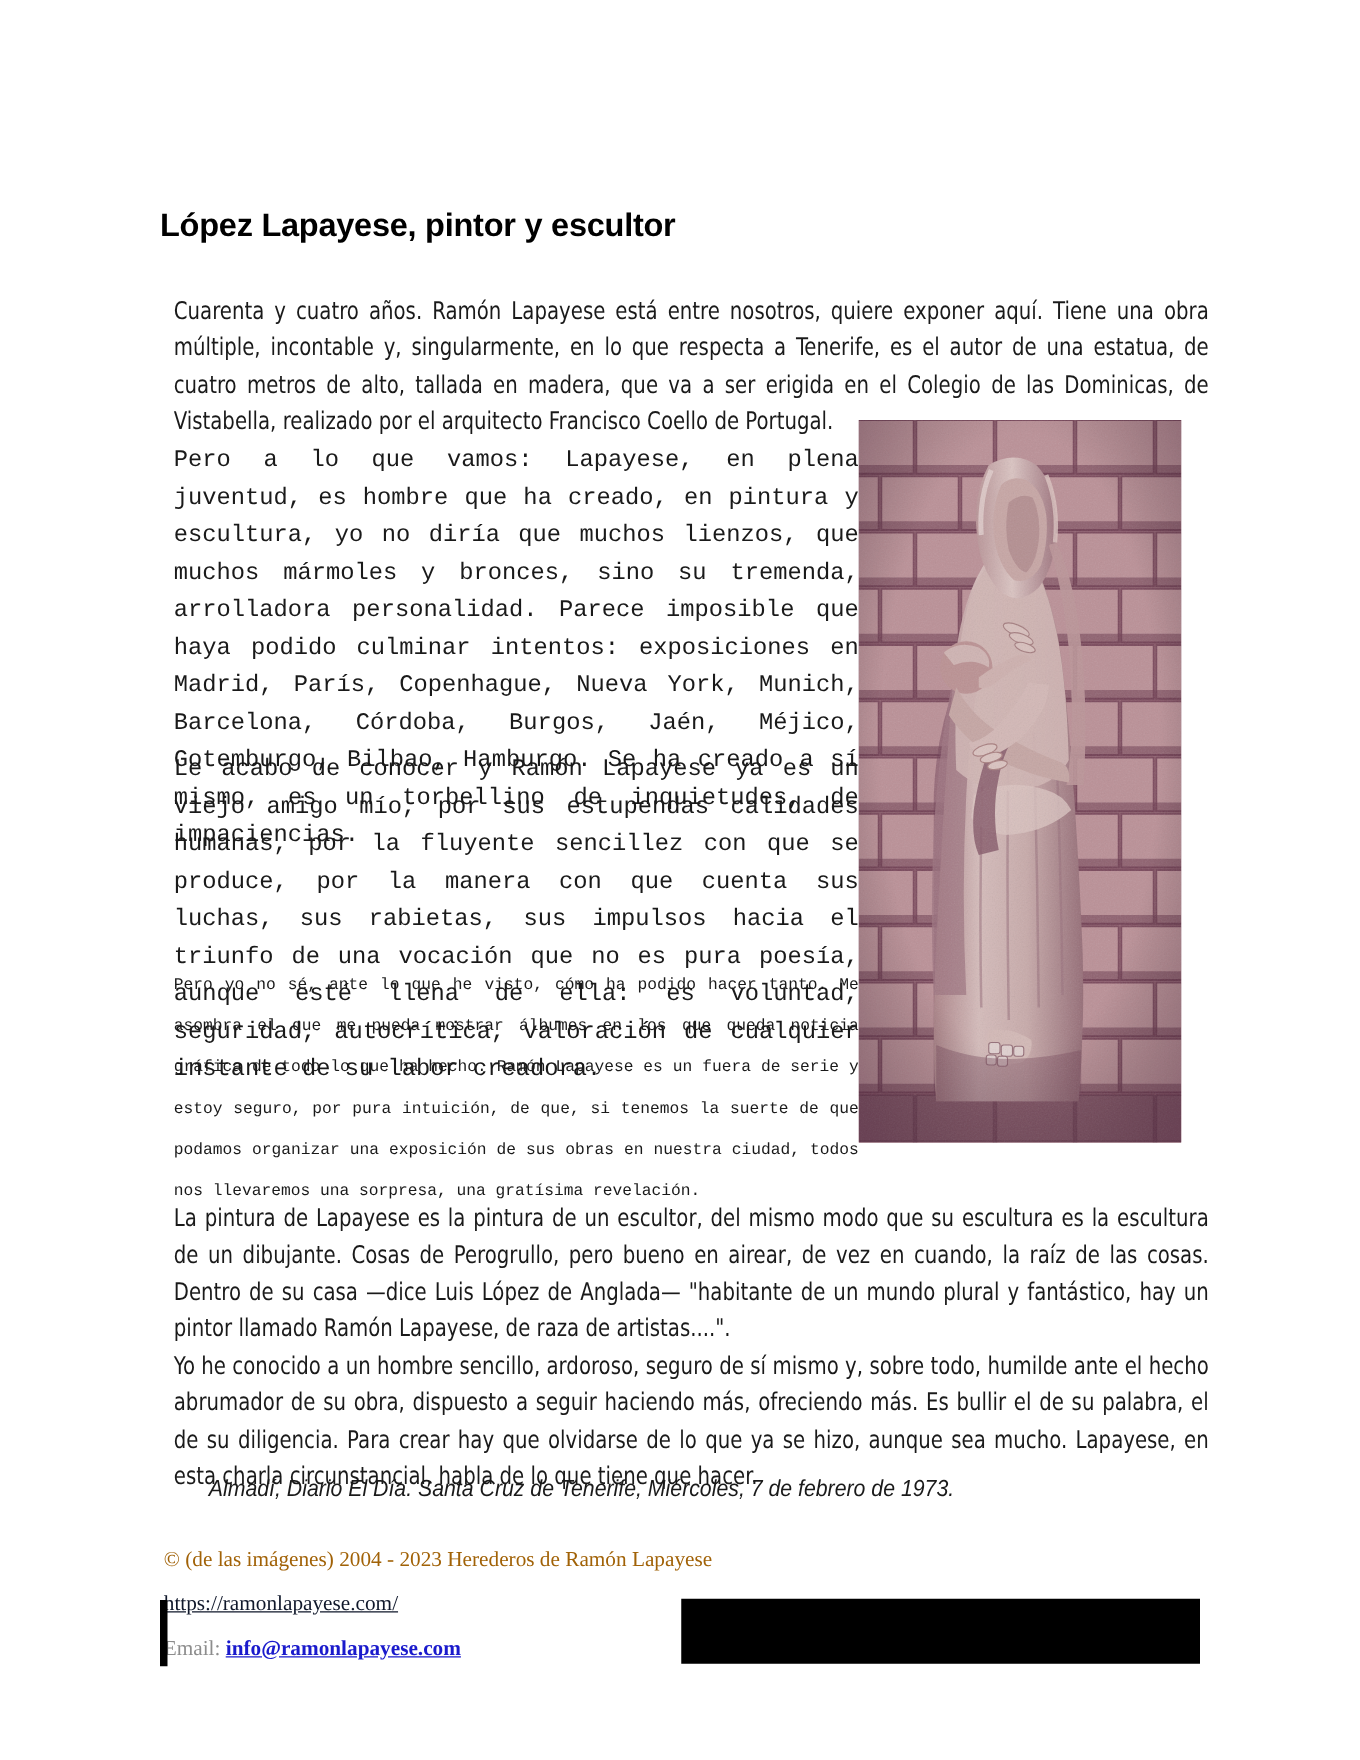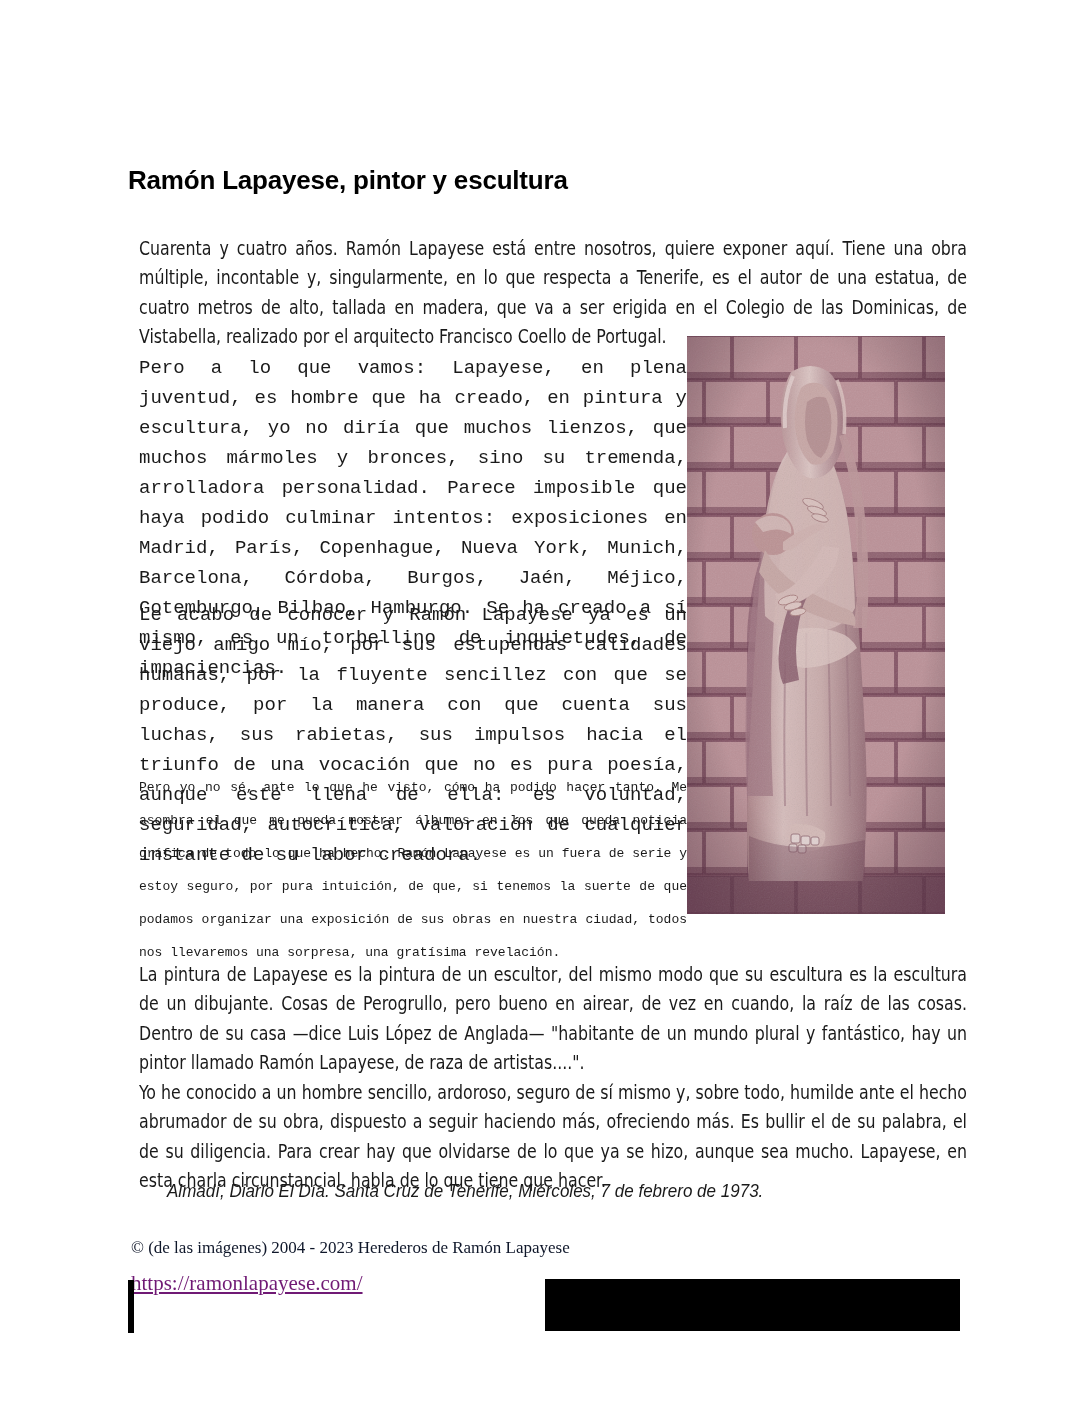--- a/index.html
+++ b/index.html
@@ -125,30 +125,30 @@
 
   
   .footer {
     position: absolute;
     left: 131px;
     top: 1234px;
     font-family: "Liberation Serif", serif;
   }
   .footer-copy {
     font-size: 17px;
-    color: #0f172a;
+    color: #a16207;
     line-height: 27px;
     white-space: nowrap;
     text-align: right;
   }
   .footer-url {
     display: inline-block;
     margin-top: 10px;
-    font-size: 21px;
-    color: #701a75;
+    font-size: 17px;
+    color: #0f172a;
     text-decoration: underline;
     line-height: 24px;
     white-space: nowrap;
   }
   .footer-email-row {
     margin-top: 12px;
     font-size: 17px;
     color: #8d8d8d;
     line-height: 24px;
     white-space: nowrap;
@@ -174,21 +174,21 @@
     width: 415px;
     height: 52px;
     background: #000000;
   }
 </style>
 </head>
 <body>
 
 <div class="page">
 
-  <h1 class="doc-title">Ramón Lapayese, pintor y escultura</h1>
+  <h1 class="doc-title">López Lapayese, pintor y escultor</h1>
 
   <p class="para cond" id="p-intro">Cuarenta y cuatro años. Ramón Lapayese está entre nosotros, quiere exponer aquí. Tiene una obra múltiple, incontable y, singularmente, en lo que respecta a Tenerife, es el autor de una estatua, de cuatro metros de alto, tallada en madera, que va a ser erigida en el Colegio de las Dominicas, de Vistabella, realizado por el arquitecto Francisco Coello de Portugal.</p>
 
   <p class="para wide" id="p-2">Pero a lo que vamos: Lapayese, en plena juventud, es hombre que ha creado, en pintura y escultura, yo no diría que muchos lienzos, que muchos mármoles y bronces, sino su tremenda, arrolladora personalidad. Parece imposible que haya podido culminar intentos: exposiciones en Madrid, París, Copenhague, Nueva York, Munich, Barcelona, Córdoba, Burgos, Jaén, Méjico, Gotemburgo, Bilbao, Hamburgo. Se ha creado a sí mismo, es un torbellino de inquietudes, de impaciencias.</p>
 
   <p class="para wide" id="p-3">Le acabo de conocer y Ramón Lapayese ya es un viejo amigo mío, por sus estupendas calidades humanas, por la fluyente sencillez con que se produce, por la manera con que cuenta sus luchas, sus rabietas, sus impulsos hacia el triunfo de una vocación que no es pura poesía, aunque esté llena de ella: es voluntad, seguridad, autocrítica, valoración de cualquier instante de su labor creadora.</p>
 
   <p class="para wide" id="p-4">Pero yo no sé, ante lo que he visto, cómo ha podido hacer tanto. Me asombra el que me pueda mostrar álbumes en los que queda noticia gráfica de todo lo que ha hecho. Ramón Lapayese es un fuera de serie y estoy seguro, por pura intuición, de que, si tenemos la suerte de que podamos organizar una exposición de sus obras en nuestra ciudad, todos nos llevaremos una sorpresa, una gratísima revelación.</p>
 
   <p class="para cond" id="p-5">La pintura de Lapayese es la pintura de un escultor, del mismo modo que su escultura es la escultura de un dibujante. Cosas de Perogrullo, pero bueno en airear, de vez en cuando, la raíz de las cosas. Dentro de su casa —dice Luis López de Anglada— "habitante de un mundo plural y fantástico, hay un pintor llamado Ramón Lapayese, de raza de artistas....".</p>
@@ -402,18 +402,22 @@
 
       <rect x="0" y="0" width="258" height="578" filter="url(#grain)" fill="none" opacity="0.55"></rect>
       <rect x="0" y="0" width="258" height="578" fill="url(#vign)"></rect>
       <rect x="0" y="0" width="258" height="578" fill="#6d2a55" opacity="0.14"></rect>
     </svg>
   </div>
 
   <div class="footer">
     <div class="footer-copy">© (de las imágenes) 2004 - 2023 Herederos de Ramón Lapayese</div>
     <a class="footer-url" href="#">https://ramonlapayese.com/</a>
+    <div class="footer-email-row">
+      <span>Email:</span>
+      <a class="footer-email-link" href="#">info@ramonlapayese.com</a>
+    </div>
   </div>
 
   <div class="left-rule"></div>
   <div class="black-bar"></div>
 
 </div>
 
 </body></html>

